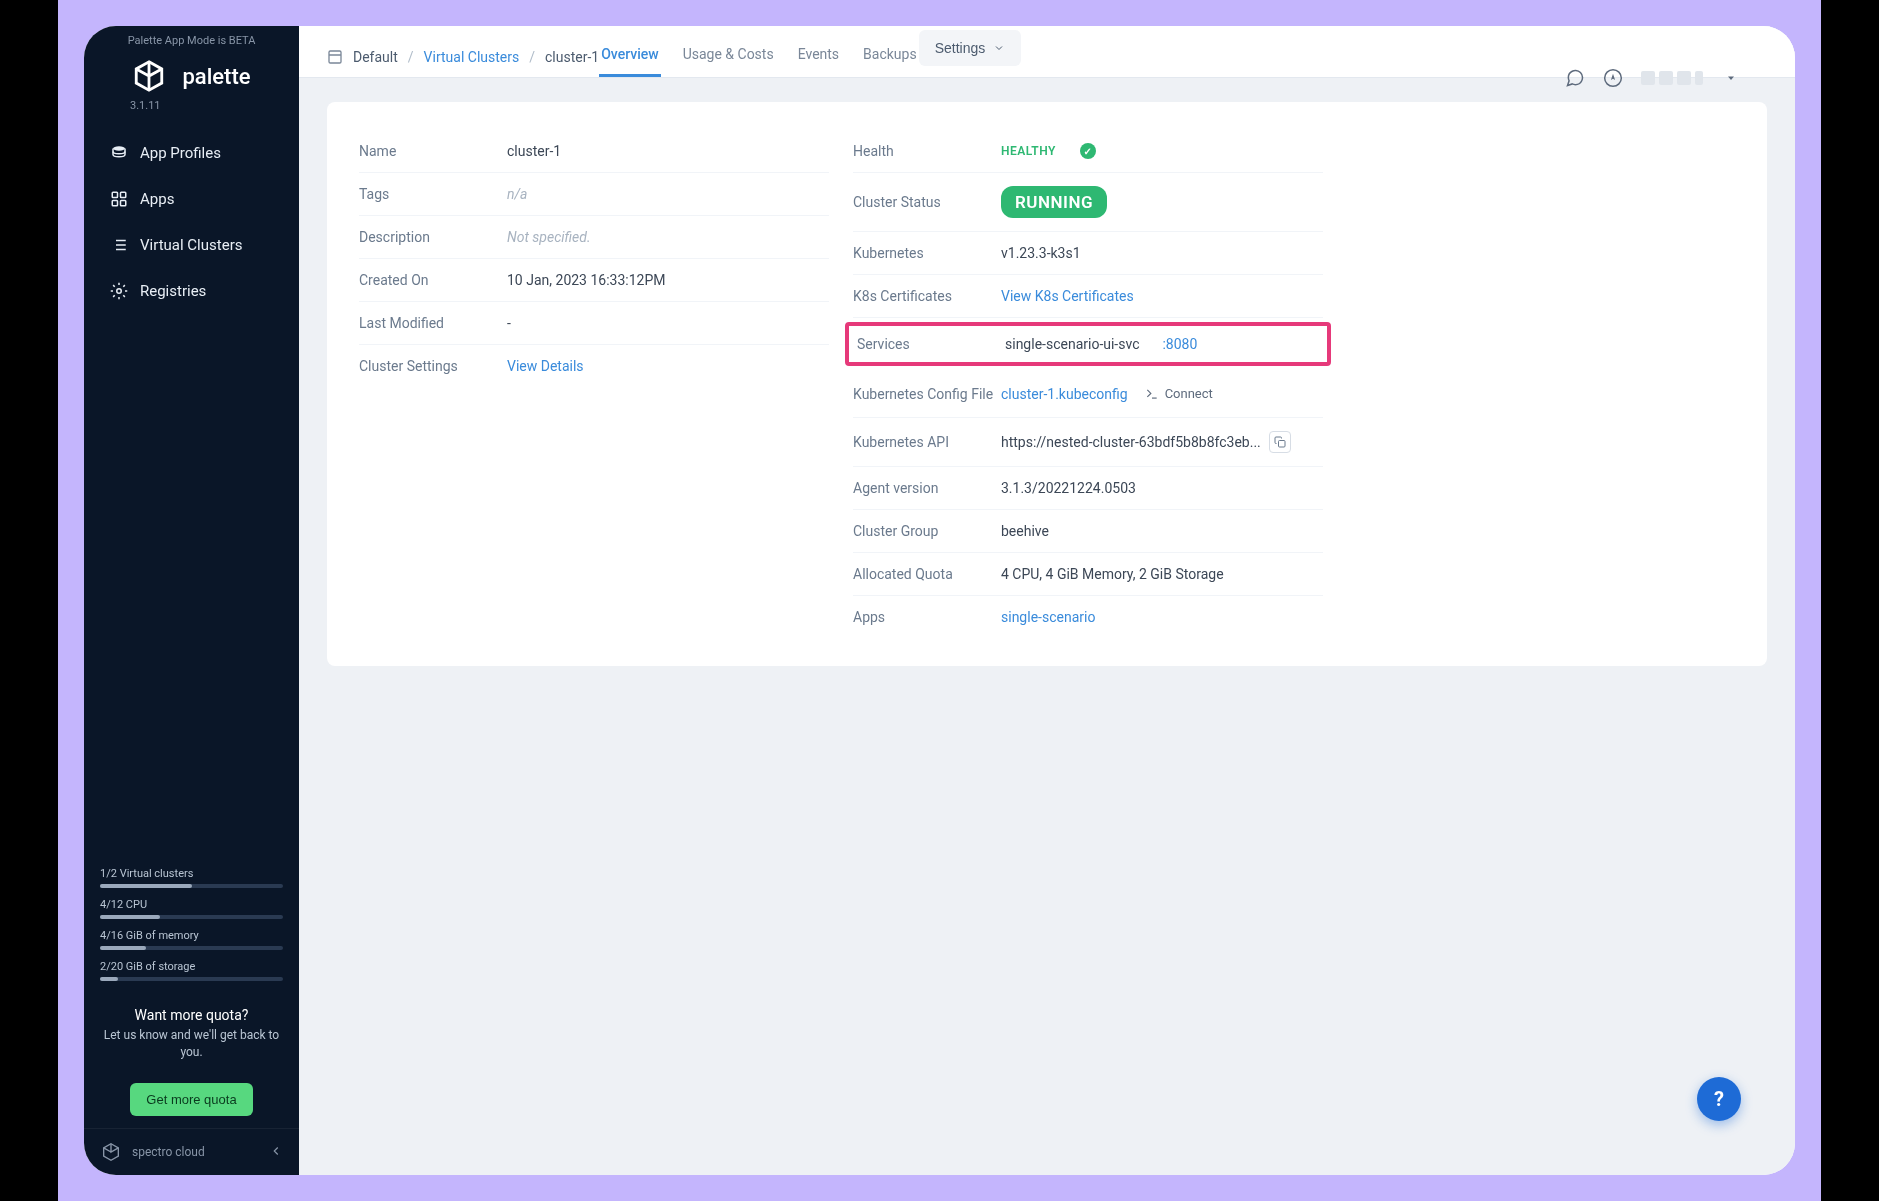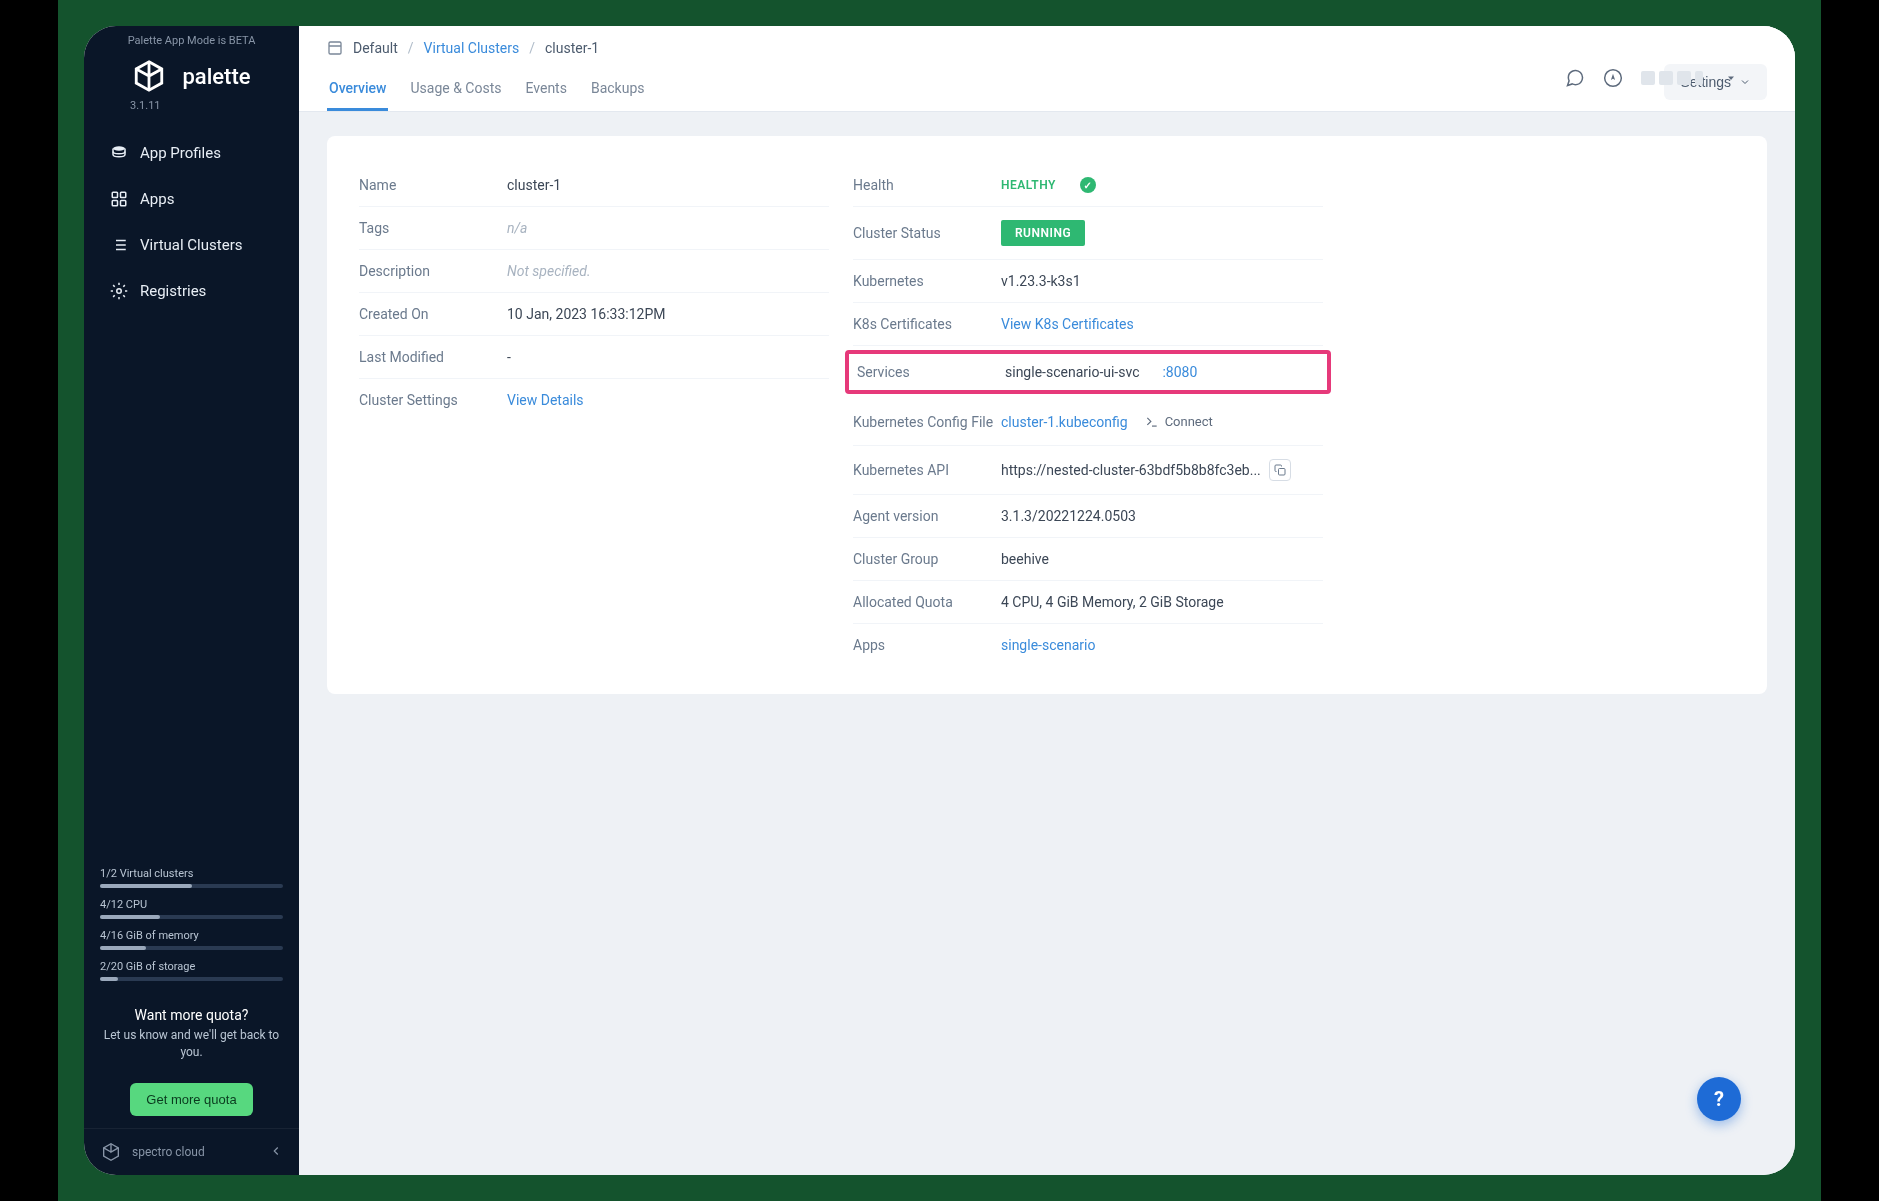--- a/index.html
+++ b/index.html
@@ -1,17 +1,17 @@
 <!DOCTYPE html>
 <html><head>
 <meta charset="utf-8">
 <style>
 *{box-sizing:border-box;margin:0;padding:0}
 body{font-family:-apple-system,BlinkMacSystemFont,"Segoe UI",Roboto,sans-serif;background:#000;display:flex;justify-content:center;align-items:flex-start;padding:0}
-.device{width:1763px;height:1201px;position:relative;background:#14532d}
+.device{width:1763px;height:1201px;position:relative;background:#c4b5fd}
 .frame{position:absolute;inset:26px;background:#fff;border-radius:32px;overflow:hidden;display:flex}
 .sidebar{width:215px;background:#0a1628;color:#fff;display:flex;flex-direction:column;position:relative}
 .beta{font-size:11px;color:#8895a7;text-align:center;padding:8px 0 4px}
 .brand{display:flex;align-items:center;gap:16px;padding:8px 16px 4px;justify-content:center}
 .brand svg{color:#fff}
 .brand-text{font-size:22px;font-weight:500;color:#fff}
 .version{font-size:11px;color:#8895a7;padding:2px 16px 18px;text-align:left;margin-left:30px}
 .nav{padding:0 8px}
 .nav-item{display:flex;align-items:flex-start;gap:12px;padding:14px 18px;color:#e8eef5;font-size:15px;cursor:pointer;border-radius:4px}
 .ni-icon{width:18px;height:18px;display:flex;align-items:center;justify-content:center}
@@ -21,21 +21,21 @@
 .q-bar{height:4px;background:#2a3a52;border-radius:2px;position:relative}
 .q-fill{height:100%;background:#9aa8bb;border-radius:2px}
 .quota-cta{text-align:center;padding:8px 12px 12px}
 .quota-cta .t1{font-size:14px;font-weight:400;color:#fff;margin-bottom:4px}
 .quota-cta .t2{font-size:12px;color:#b9c5d3;line-height:1.4;margin-bottom:22px}
 .quota-btn{background:#57d87f;color:#0a3a1e;border:none;padding:9px 16px;border-radius:6px;font-size:13px;font-weight:500;cursor:pointer}
 .spectro{display:flex;align-items:center;gap:10px;padding:12px 16px;border-top:1px solid rgba(255,255,255,0.06)}
 .spectro-text{font-size:12px;color:#8895a7}
 .collapse{margin-left:auto;color:#8895a7;cursor:pointer}
 .main{flex:1;background:#eef1f5;display:flex;flex-direction:column}
-.topbar{background:#fff;border-bottom:1px solid #e3e8ef;display:flex;flex-direction:column;padding:0 28px}
+.topbar{background:#fff;border-bottom:1px solid #e3e8ef;display:flex;flex-direction:row;padding:0 28px}
 .crumbs{display:flex;align-items:center;gap:10px;padding:14px 0 4px;font-size:14px;color:#4c5b6e}
 .crumbs .sep{color:#b0bcc9}
 .crumbs a{color:#3a8bdb;cursor:pointer}
 .crumbs .cur{color:#4c5b6e}
 .topbar-row{display:flex;align-items:center}
 .tabs{display:flex;gap:20px;margin-top:8px}
 .tab{padding:12px 2px;font-size:14px;color:#7a8798;cursor:pointer;border-bottom:3px solid transparent}
 .tab.active{color:#3a8bdb;border-bottom-color:#3a8bdb;font-weight:500}
 .top-icons{position:absolute;right:54px;top:42px;display:flex;align-items:center;gap:18px}
 .ti{width:20px;height:20px;display:flex;align-items:center;justify-content:center;color:#5e6b7d;cursor:pointer}
@@ -46,21 +46,21 @@
 .panel{background:#fff;border-radius:8px;padding:28px 32px;display:flex;gap:24px}
 .col{flex:1;max-width:470px}
 .kv{display:flex;align-items:center;padding:13px 0;border-bottom:1px solid #f1f4f8}
 .kv:last-child{border-bottom:none}
 .k{width:148px;font-size:14px;color:#6b7a8d;flex-shrink:0}
 .v{font-size:14px;color:#3c4756;display:flex;align-items:center;gap:8px;flex:1}
 .v.na{font-style:italic;color:#a8b3c0}
 .link{color:#3a8bdb;cursor:pointer}
 .badge-healthy{color:#2eb872;font-size:12px;font-weight:600;letter-spacing:0.5px;display:flex;align-items:center;gap:24px}
 .check{width:16px;height:16px;background:#2eb872;border-radius:50%;display:flex;align-items:center;justify-content:center;color:#fff;font-size:10px}
-.badge-running{background:#2eb872;color:#fff;font-size:12px;font-weight:600;padding:6px 14px;border-radius:2px;letter-spacing:0.5px}
+.badge-running{background:#2eb872;color:#fff;font-size:17px;font-weight:600;padding:6px 14px;border-radius:12px;letter-spacing:0.5px}
 .hl-row{border:4px solid #e6397a;border-radius:4px;margin:4px -8px;padding:10px 8px!important}
 .port{color:#3a8bdb}
 .connect-btn{display:flex;align-items:center;gap:6px;color:#5e6b7d;font-size:13px;cursor:pointer;padding:2px 8px;border:1px solid transparent}
 .copy-btn{width:22px;height:22px;border:1px solid #d7dde5;border-radius:4px;display:flex;align-items:center;justify-content:center;cursor:pointer;color:#6b7a8d;flex-shrink:0}
 .help-fab{position:absolute;right:54px;bottom:54px;width:44px;height:44px;background:#1e6bd6;border-radius:50%;display:flex;align-items:center;justify-content:center;color:#fff;font-size:20px;font-weight:700;cursor:pointer;box-shadow:0 4px 12px rgba(30,107,214,0.4)}
 .trunc{max-width:270px;overflow:hidden;text-overflow:ellipsis;white-space:nowrap}
 </style>
 </head>
 <body>
 

